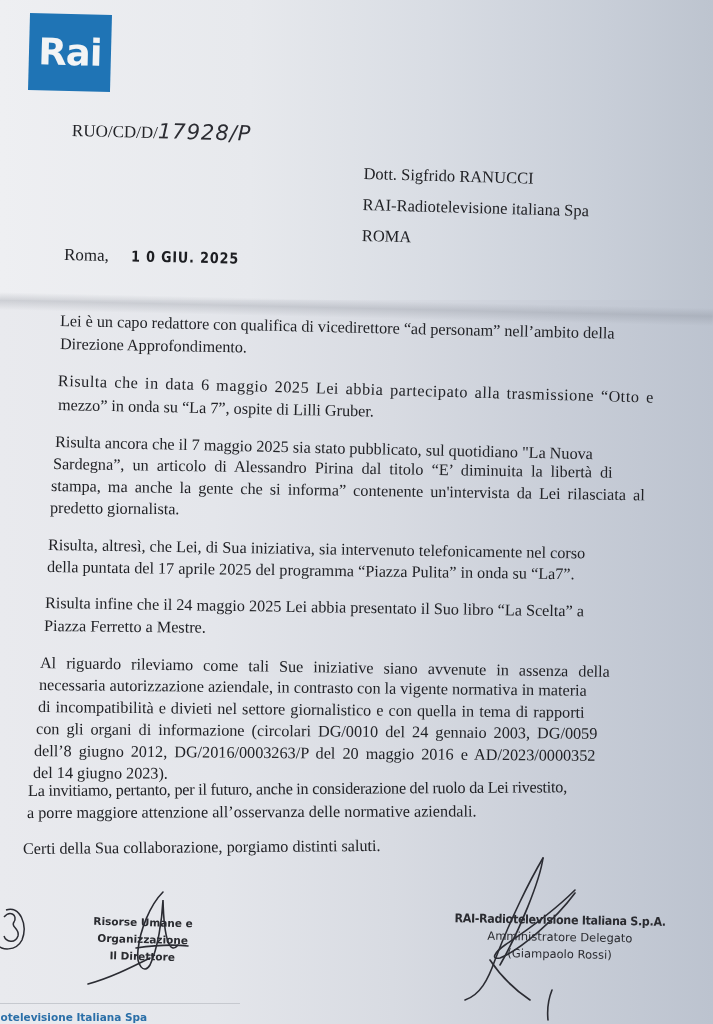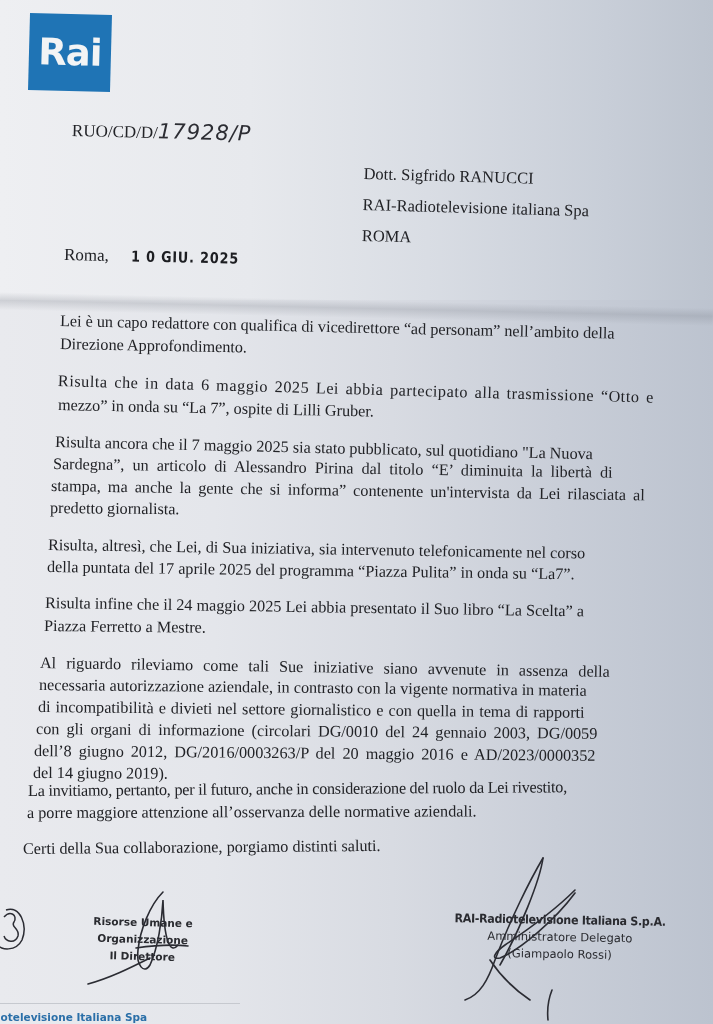--- a/index.html
+++ b/index.html
@@ -122,21 +122,21 @@
   <div class="line" style="left:47px;top:558px;transform:rotate(0.8deg);">della puntata del 17 aprile 2025 del programma “Piazza Pulita” in onda su “La7”.</div>
 
   <div class="line" style="left:45px;top:594px;transform:rotate(0.9deg);">Risulta infine che il 24 maggio 2025 Lei abbia presentato il Suo libro “La Scelta” a</div>
   <div class="line" style="left:44px;top:617px;transform:rotate(0.6deg);">Piazza Ferretto a Mestre.</div>
 
   <div class="line" style="left:40px;top:654px;transform:rotate(0.9deg);word-spacing:6px;">Al riguardo rileviamo come tali Sue iniziative siano avvenute in assenza della</div>
   <div class="line" style="left:39px;top:676px;transform:rotate(0.6deg);">necessaria autorizzazione aziendale, in contrasto con la vigente normativa in materia</div>
   <div class="line" style="left:38px;top:698px;transform:rotate(0.6deg);word-spacing:1px;">di incompatibilità e divieti nel settore giornalistico e con quella in tema di rapporti</div>
   <div class="line" style="left:36px;top:720px;transform:rotate(0.5deg);word-spacing:3px;">con gli organi di informazione (circolari DG/0010 del 24 gennaio 2003, DG/0059</div>
   <div class="line" style="left:34px;top:742px;transform:rotate(0.5deg);word-spacing:3px;">dell’8 giugno 2012, DG/2016/0003263/P del 20 maggio 2016 e AD/2023/0000352</div>
-  <div class="line" style="left:33px;top:764px;transform:rotate(0.3deg);">del 14 giugno 2019).</div>
+  <div class="line" style="left:33px;top:764px;transform:rotate(0.3deg);">del 14 giugno 2023).</div>
 
   <div class="line" style="left:28px;top:782px;transform:rotate(-0.4deg);letter-spacing:-0.25px;">La invitiamo, pertanto, per il futuro, anche in considerazione del ruolo da Lei rivestito,</div>
   <div class="line" style="left:27px;top:804px;transform:rotate(-0.2deg);">a porre maggiore attenzione all’osservanza delle normative aziendali.</div>
 
   <div class="line" style="left:23px;top:840px;transform:rotate(-0.5deg);">Certi della Sua collaborazione, porgiamo distinti saluti.</div>
 </div>
 
 <div class="sig-left">
   <div>Risorse Umane e</div>
   <div>Organizzazione</div>

